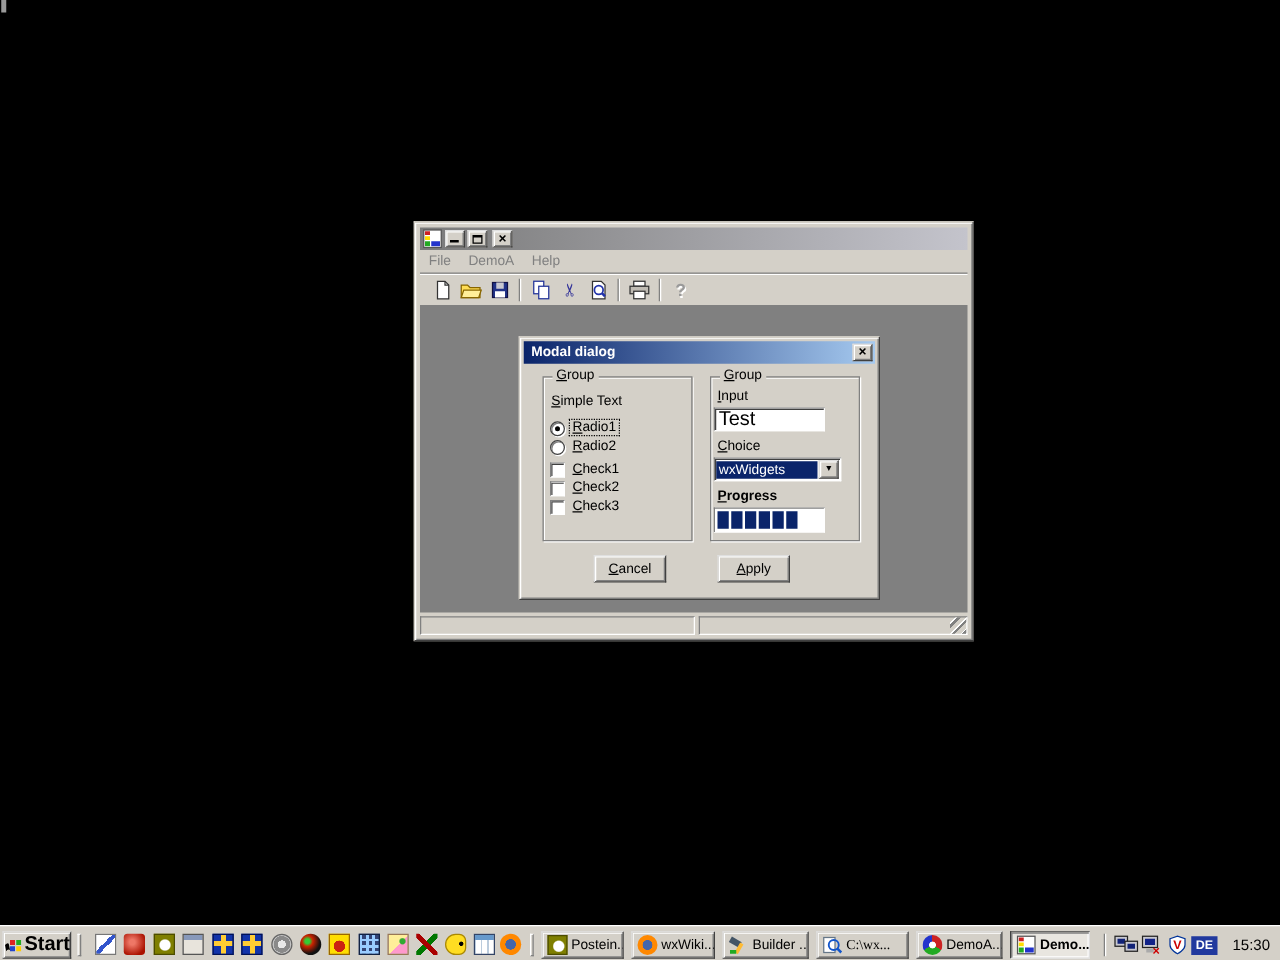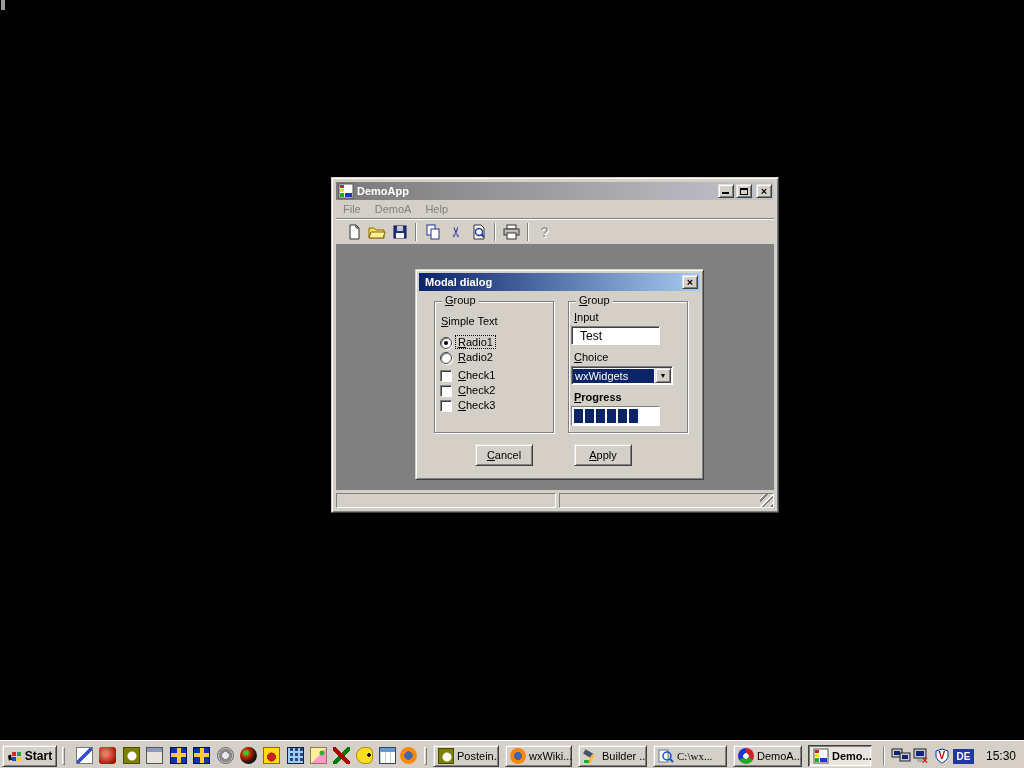--- a/index.html
+++ b/index.html
@@ -63,37 +63,37 @@
 
   .radio { position:absolute; width:12px; height:12px; border-radius:50%; background:#fff;
            border:1px solid #404040; box-shadow:inset 1px 1px 0 #808080, 1px 1px 0 #fff; }
   .radio.checked::after { content:""; position:absolute; left:3px; top:3px; width:4px; height:4px; border-radius:50%; background:#000; }
   .checkbox { position:absolute; width:12px; height:12px; background:#fff;
               border:1px solid; border-color:#808080 #fff #fff #808080; box-shadow:inset 1px 1px 0 #404040; }
   .focusrect { outline:1px dotted #000; }
 
   #input-field { position:absolute; left:2px; top:24px; width:89px; height:19px; background:#fff;
                  border:1px solid; border-color:#808080 #fff #fff #808080; box-shadow:inset 1px 1px 0 #404040;
-                 font-family:"Liberation Sans",sans-serif; font-size:12px; padding:0 8px; }
+                 font-family:"Liberation Sans",sans-serif; font-size:16px; padding:0 3px; }
   #combo { position:absolute; left:2px; top:64px; width:102px; height:19px; background:#fff;
            border:1px solid; border-color:#808080 #fff #fff #808080; box-shadow:inset 1px 1px 0 #404040;
            display:flex; align-items:center; }
   #combo .sel { background:#0a246a; color:#fff; padding:1px 2px; margin-left:1px; flex:1; white-space:nowrap; overflow:hidden; }
   #combo .drop { width:16px; height:15px; margin:0 1px; font-size:7px; display:flex; align-items:center; justify-content:center; }
   #progress-bar { position:absolute; left:2px; top:104px; width:89px; height:20px; background:#fff;
                   border:1px solid; border-color:#808080 #fff #fff #808080; display:flex; align-items:center; padding-left:2px; gap:2px; }
   .pblock { width:9px; height:14px; background:#0a246a; }
 
   .dlg-btn { position:absolute; top:174px; width:58px; height:22px; font-size:11px; text-align:center; line-height:20px; }
   #cancel-button { left:59px; }
   #apply-button { left:158px; }
 
   
   #taskbar { position:absolute; left:0; top:740px; width:1024px; height:28px; background:#d4d0c8; border-top:1px solid #ffffff; }
-  #start-button { position:absolute; left:2px; top:4px; width:55px; height:22px; display:flex; align-items:center; justify-content:center; gap:3px; font-weight:bold; font-size:12px; }
+  #start-button { position:absolute; left:2px; top:4px; width:55px; height:22px; display:flex; align-items:center; justify-content:center; gap:3px; font-weight:bold; font-size:16px; }
   .tb-grip { position:absolute; top:6px; height:18px; }
   .ql { position:absolute; top:6px; width:17px; height:17px; }
   .task-btn { position:absolute; top:4px; height:22px; display:flex; align-items:center; padding:0 4px; gap:3px; overflow:hidden; white-space:nowrap; }
   .task-btn .ticon { flex:0 0 auto; width:16px; height:16px; }
   .tray { position:absolute; top:4px; height:22px; display:flex; align-items:center; }
   #lang-badge { width:21px; height:15px; background:#21399e; color:#fff; font-size:10px; font-weight:bold;
                 display:flex; align-items:center; justify-content:center; }
   #tray-clock { margin-left:12px; font-size:12px; }
 
   
@@ -128,21 +128,20 @@
 
   <div id="app-window" class="raised-win">
     <div class="titlebar inactive">
       <svg width="16" height="16" viewBox="0 0 16 16">
           <rect x="1" y="1" width="14" height="14" fill="#fff" stroke="#555"></rect>
           <rect x="2" y="2" width="4" height="3" fill="#cc2222"></rect>
           <rect x="2" y="6" width="4" height="3" fill="#ffdd00"></rect>
           <rect x="2" y="10" width="4" height="4" fill="#22aa22"></rect>
           <rect x="7" y="10" width="7" height="4" fill="#2233cc"></rect>
         </svg>
-      <span class="ttext">DemoApp</span>
       <span class="cap-btn btn3d">
           <span class="glyph-min"></span>
         </span>
       <span class="cap-btn btn3d">
           <span class="glyph-max"></span>
         </span>
       <span class="cap-btn btn3d" style="margin-left:4px;">
           <span>×</span>
         </span>
     </div>

